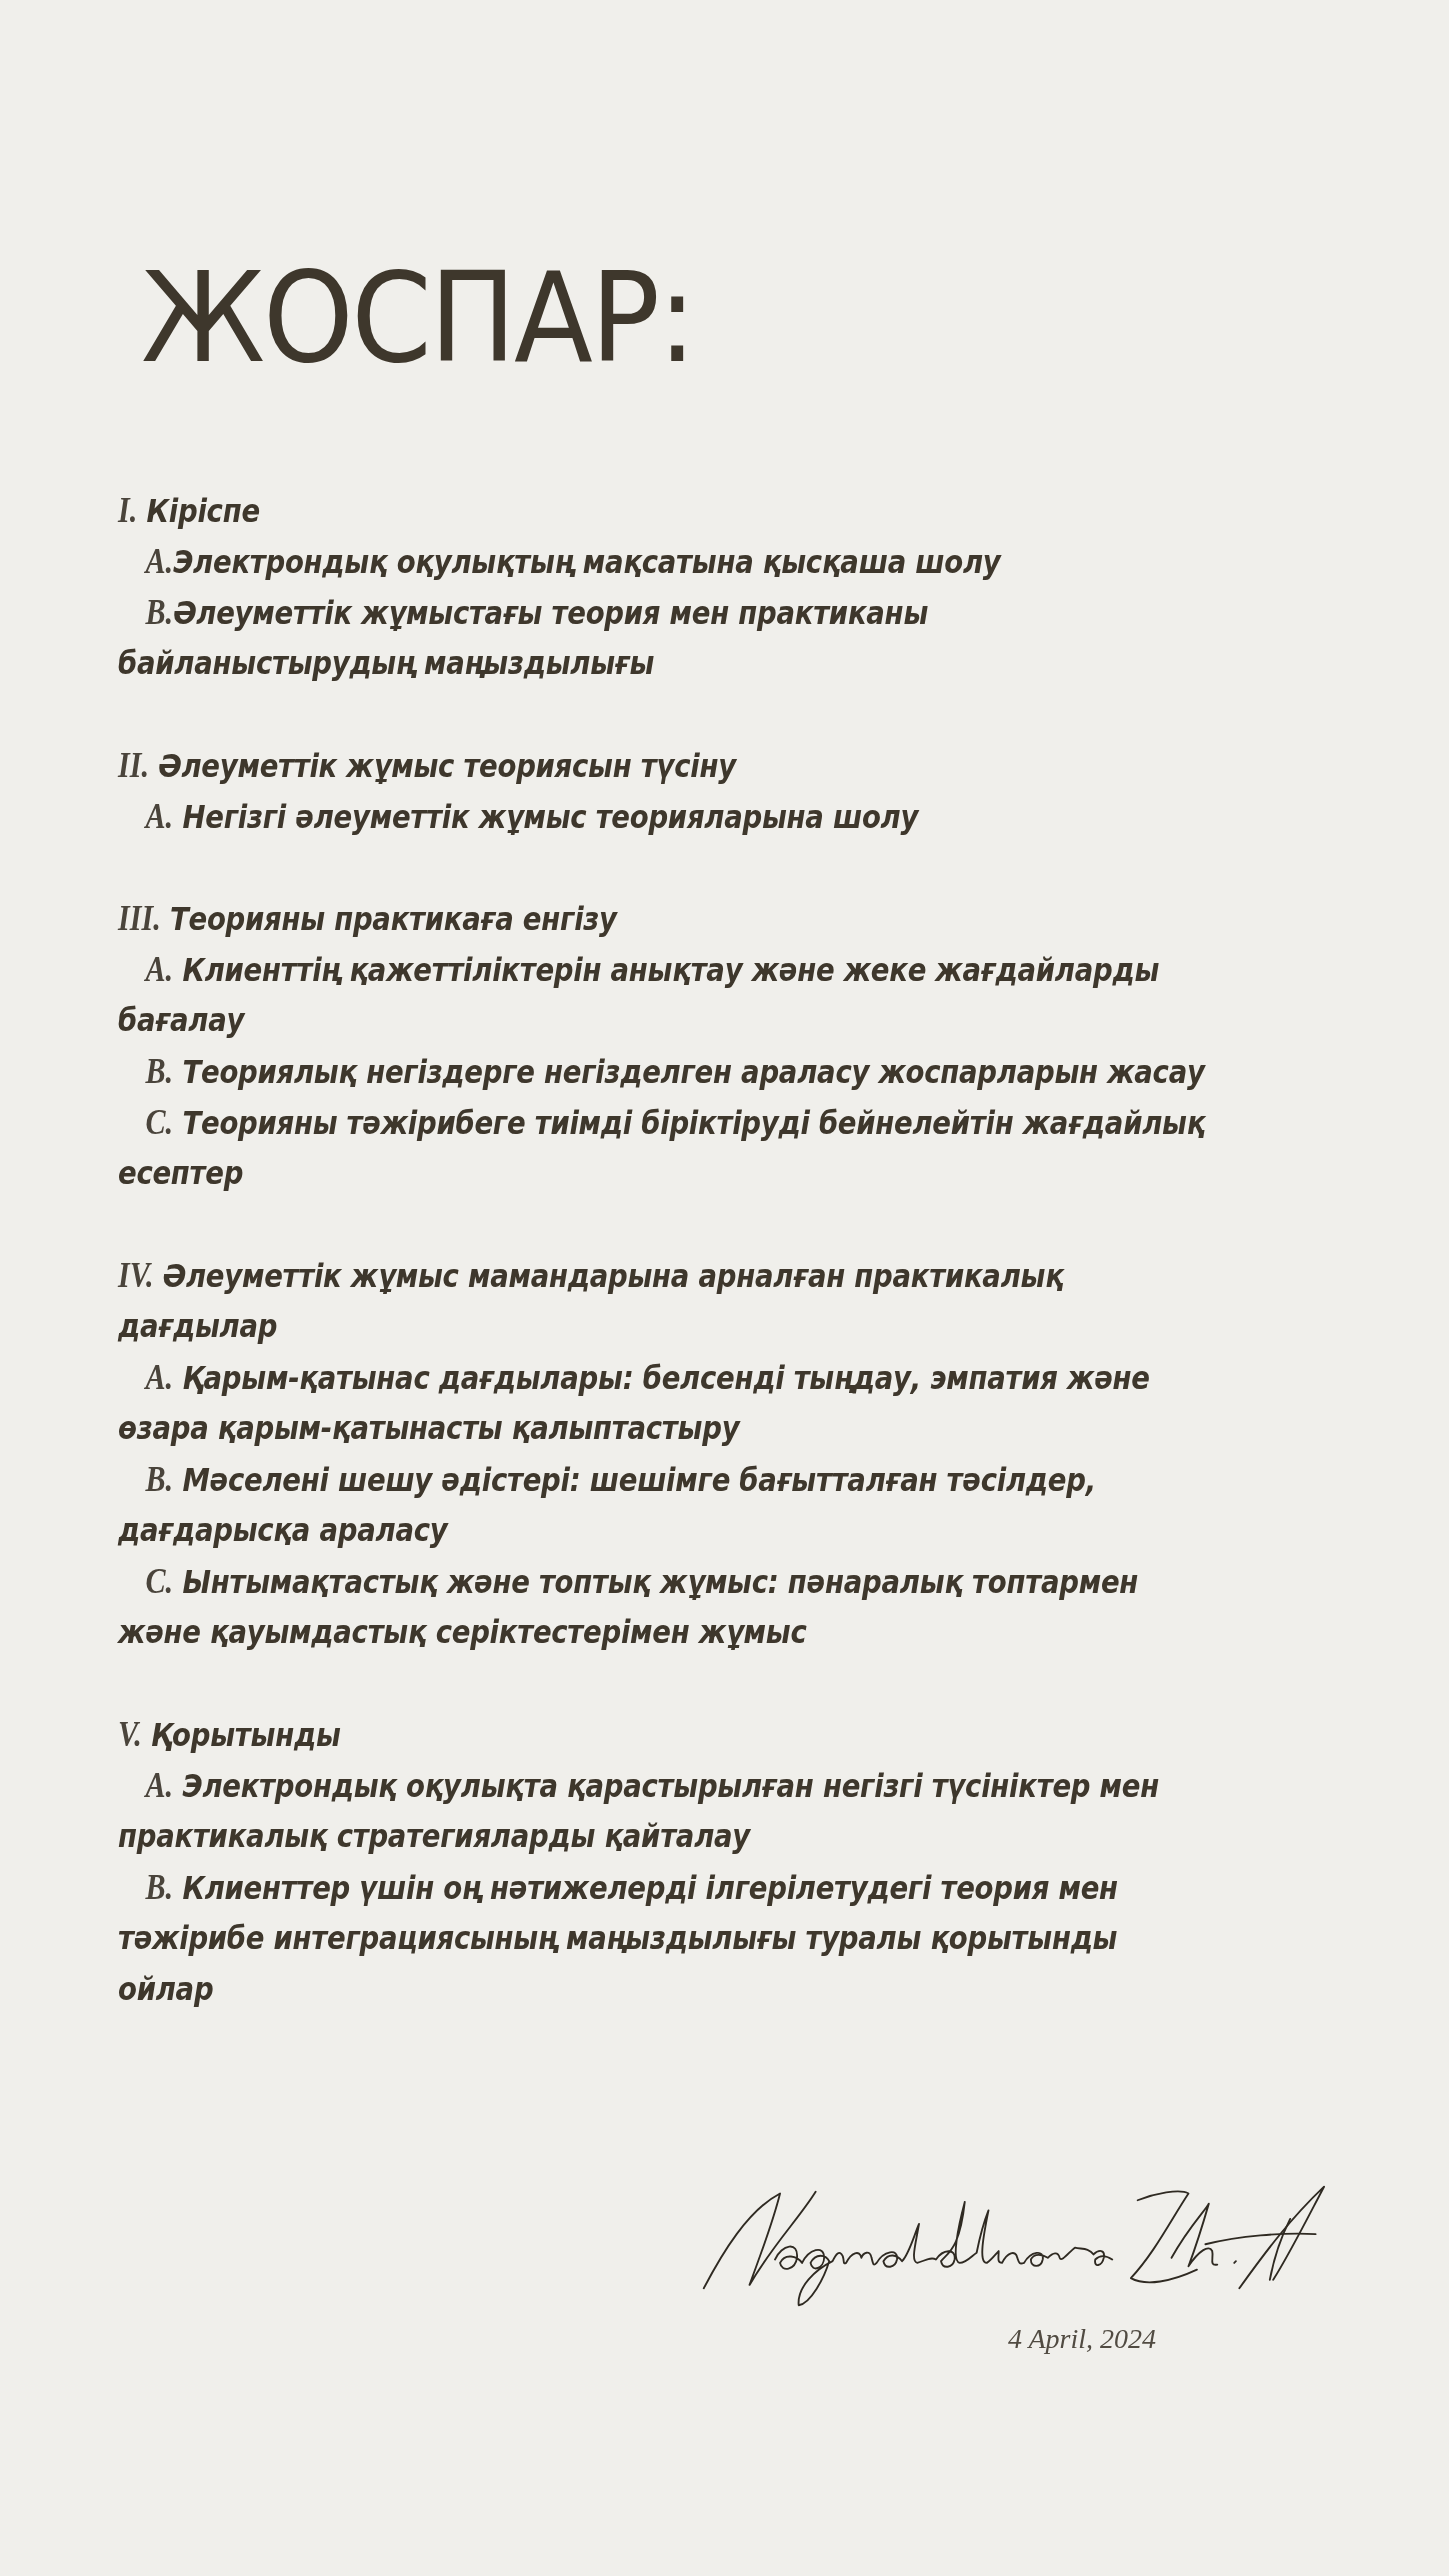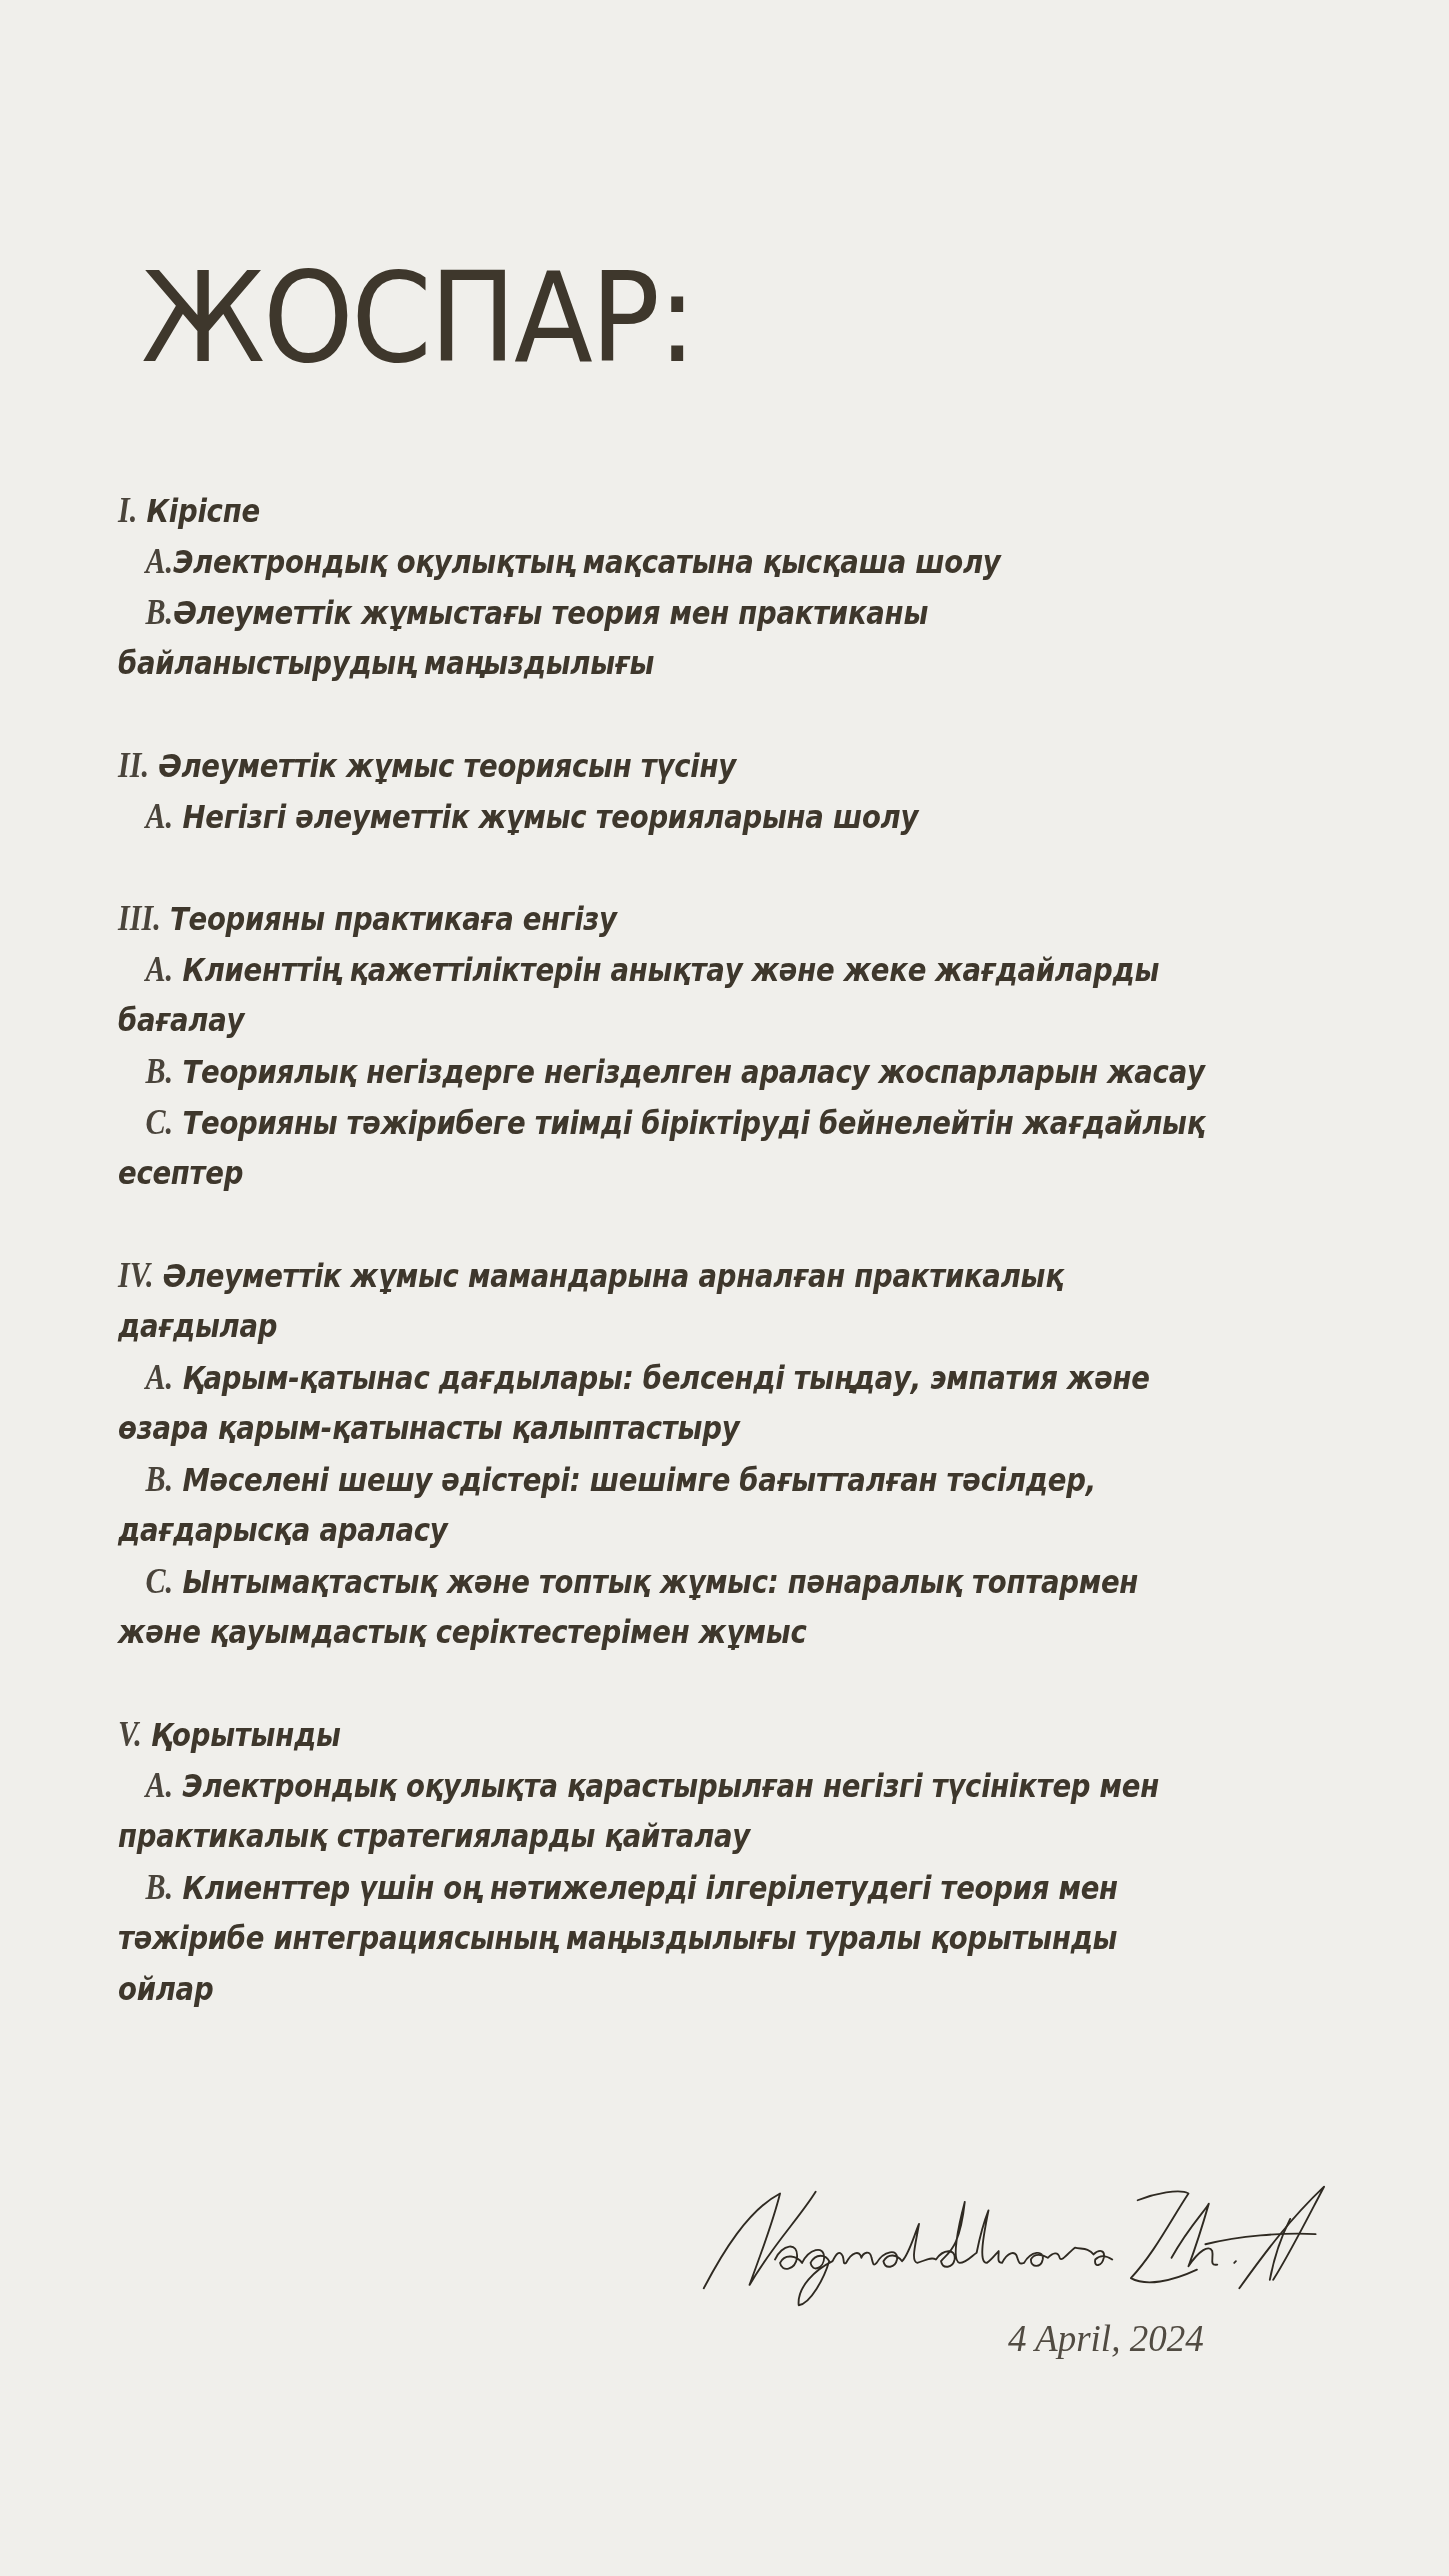--- a/index.html
+++ b/index.html
@@ -74,21 +74,21 @@
       width: 644px;
       height: 127px;
     }
     .signature svg { width: 100%; height: 100%; overflow: visible; }
     .date {
       position: absolute;
       left: 1008px;
       top: 2322px;
       font-family: "Liberation Serif", "DejaVu Serif", serif;
       font-style: italic;
-      font-size: 37px;
+      font-size: 28px;
       line-height: 34px;
       color: #514b42;
       white-space: nowrap;
       text-align: center;
     }
   </style>
 </head>
 <body>
 
 <div class="page">

